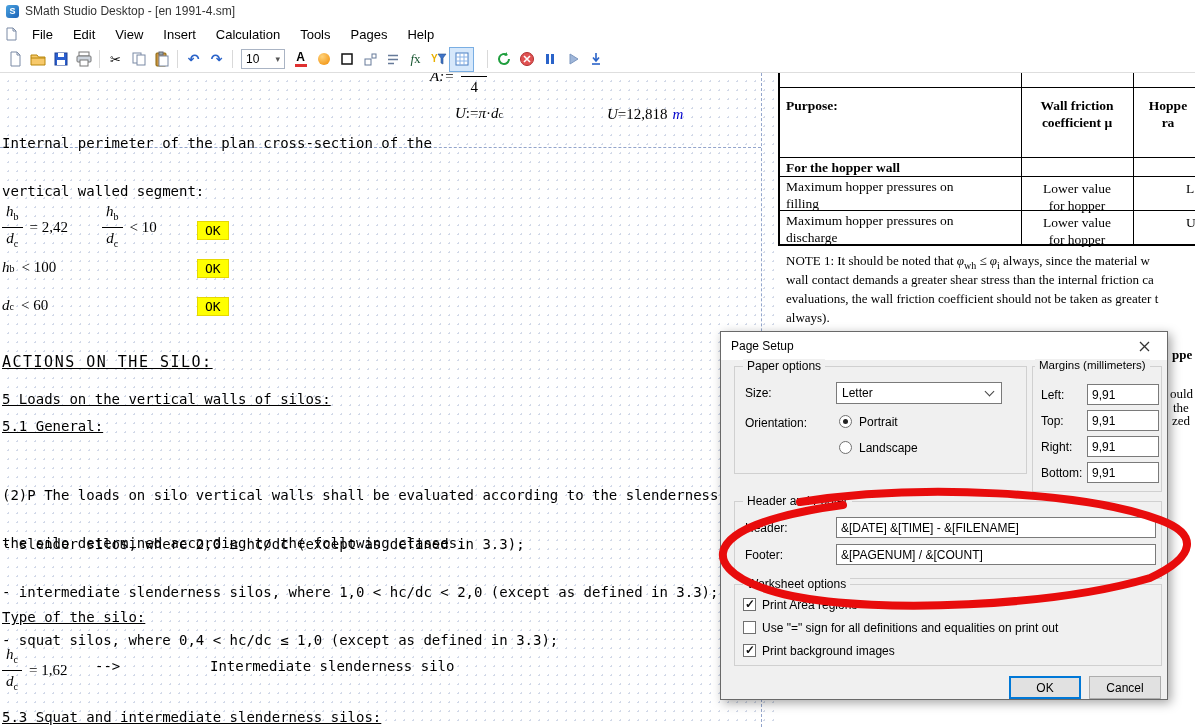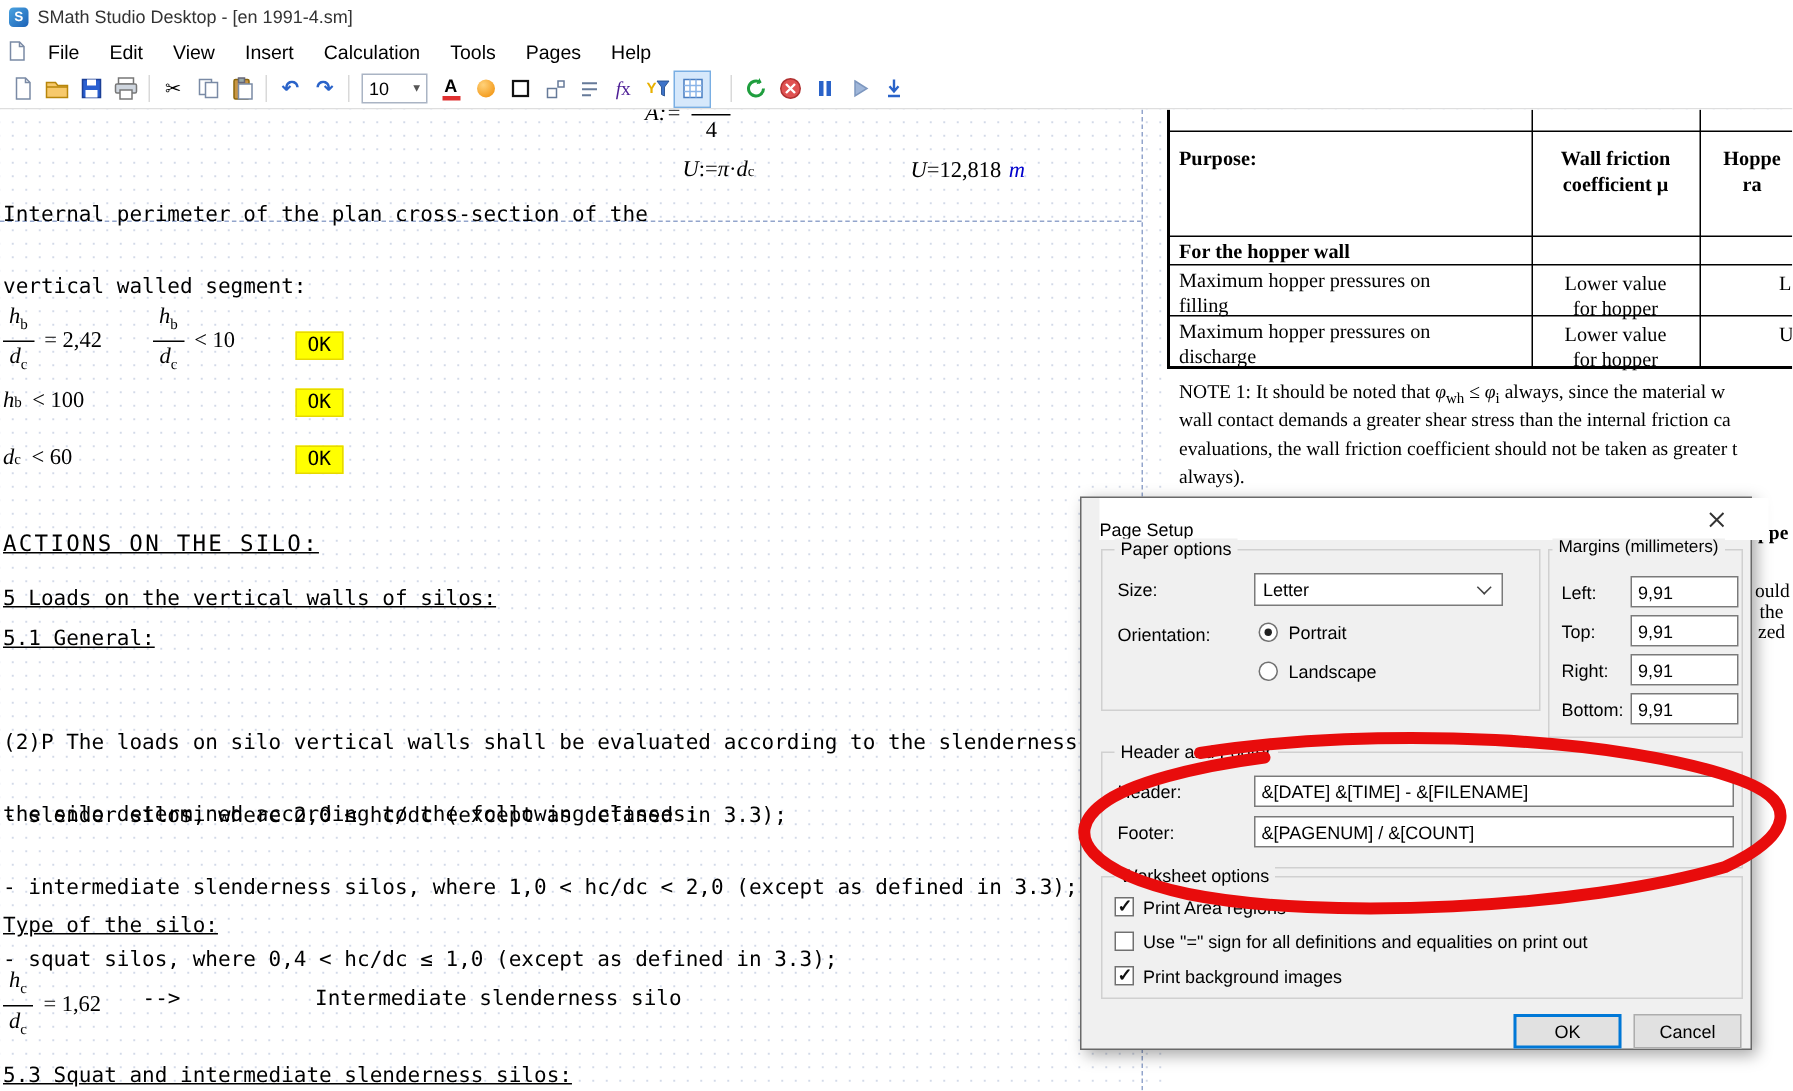--- a/index.html
+++ b/index.html
@@ -21,21 +21,21 @@
   .tbtn svg { display:block; }
   .tbtn.active { background:#d6e8fb; outline:1px solid #79aee3; }
   .tsep { width:1px; height:18px; background:#d9d9d9; margin:0 4px; flex:0 0 auto; }
   .glyph { font-family:"DejaVu Sans",sans-serif; font-size:13px; line-height:1; }
   .fontsize-combo { height:20px; min-width:44px; border:1px solid #aab4c4; background:#fff; display:flex;
                     align-items:center; justify-content:space-between; padding:0 4px; font-size:12px; margin:0 4px; }
   .acolor { display:flex; flex-direction:column; align-items:center; line-height:1; }
   .acolor span { font-size:12px; font-weight:bold; }
   .acolor .bar { width:12px; height:3px; background:#e03030; margin-top:1px; }
   .ball { width:12px; height:12px; border-radius:50%; background:radial-gradient(circle at 35% 30%,#ffd27a,#f08a00); }
-  .fx { font-family:"Liberation Serif",serif; font-size:13px; color:#4c1d95; }
+  .fx { font-family:"Liberation Serif",serif; font-size:13px; color:#14532d; }
   .fx i { font-style:italic; }
 
   
   #content { position:absolute; top:73px; left:0; width:1195px; height:654px; overflow:hidden; background:#fff;
              background-image:radial-gradient(circle,#d2d9e8 1px,transparent 1px);
              background-size:9px 9px; background-position:4px 4px; }
   .hdash { position:absolute; border-top:1px dashed #93a5cc; }
   .vdash { position:absolute; border-left:1px dashed #93a5cc; }
   .ws { position:absolute; font-family:"DejaVu Sans Mono",monospace; font-size:14px; line-height:16px;
         color:#000; white-space:pre; }
@@ -59,22 +59,22 @@
   .dline { position:absolute; background:#000; }
   .dcell { position:absolute; font-size:13.5px; line-height:17px; }
   .bold { font-weight:bold; }
   .center { text-align:center; }
   .note { position:absolute; font-size:13px; white-space:pre; }
   .frag { position:absolute; font-size:13px; }
 
   
   #dialog { position:absolute; left:720px; top:331px; width:448px; height:369px; background:#f0f0f0;
             border:1px solid #696969; box-shadow:3px 3px 10px rgba(0,0,0,.35); font-size:12px; z-index:40; }
-  .dtitle { position:absolute; top:0; left:12px; width:100%; height:28px; background:#fff; display:flex;
-            align-items:flex-end; font-size:12px; }
+  .dtitle { position:absolute; top:0; left:0; width:100%; height:28px; background:#fff; display:flex;
+            align-items:center; padding-left:10px; font-size:12px; }
   .dclose { position:absolute; top:0; right:0; width:45px; height:28px; display:flex;
             align-items:center; justify-content:center; }
   .group { position:absolute; border:1px solid #d0d0d0; }
   .glabel { position:absolute; top:-8px; left:8px; background:#f0f0f0; padding:0 4px; font-size:12px; white-space:nowrap; }
   .dlabel { position:absolute; font-size:12px; white-space:nowrap; }
   .txt { position:absolute; height:21px; background:#fff; border:1px solid #7a7a7a; font-size:12px;
          font-family:"Liberation Sans",sans-serif; padding:0 4px; }
   .combo { position:absolute; height:22px; background:#fff; border:1px solid #7a7a7a; display:flex;
            align-items:center; justify-content:space-between; padding:0 8px 0 5px; }
   .chev { width:7px; height:7px; border-right:1.5px solid #444; border-bottom:1.5px solid #444;

